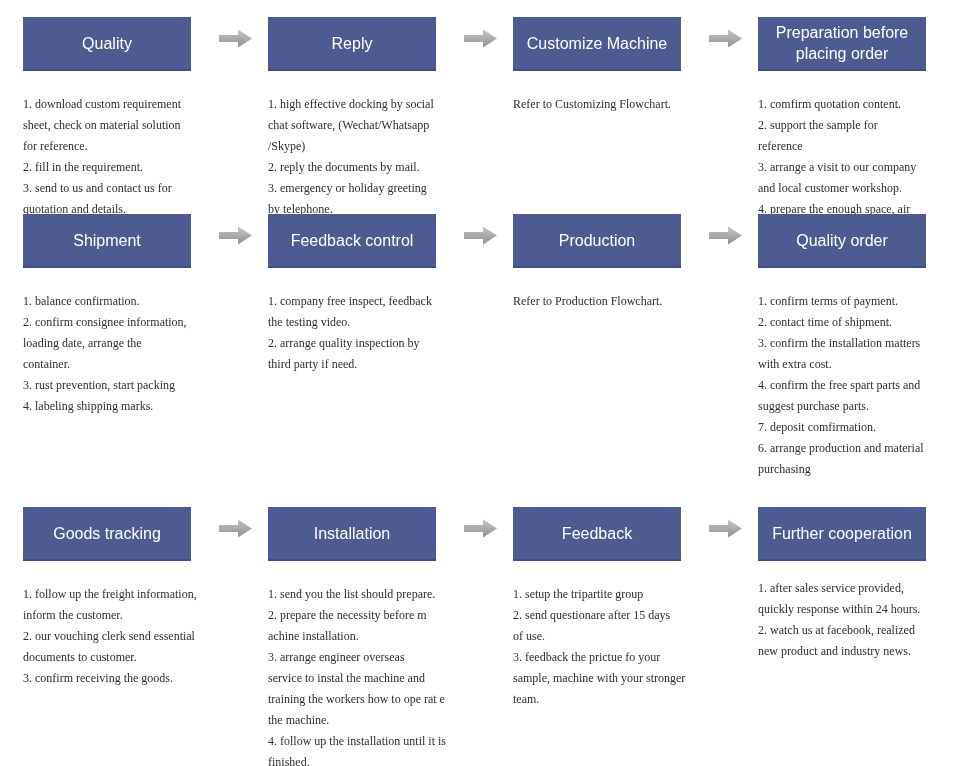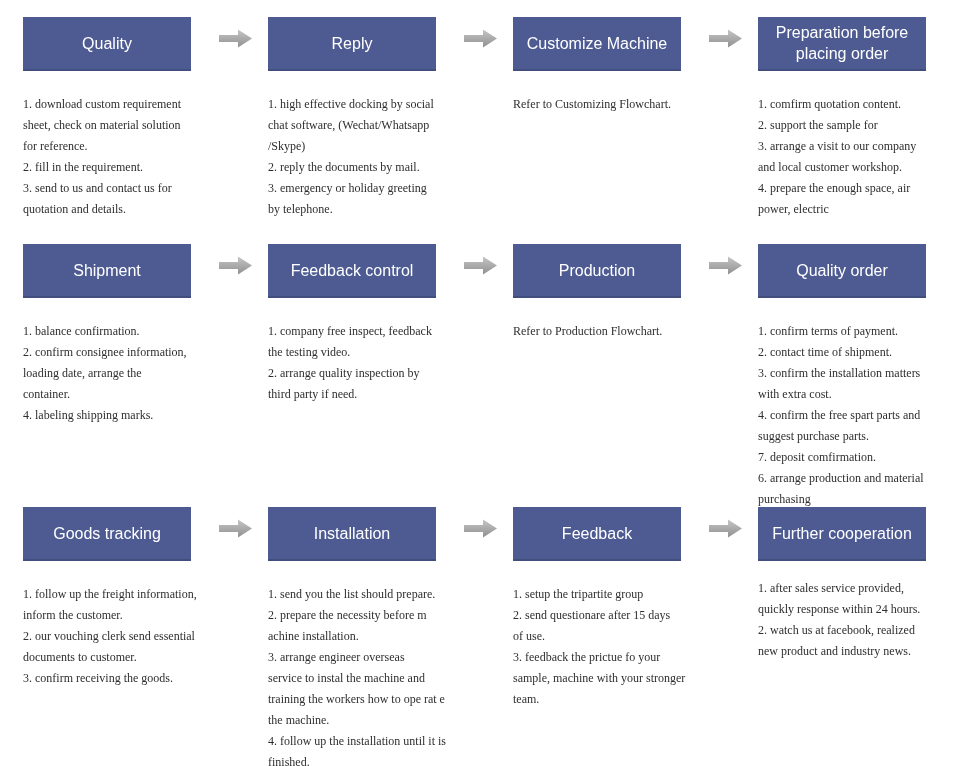--- a/index.html
+++ b/index.html
@@ -131,37 +131,39 @@
             <path d="M0 7 L19 7 L19 1.5 L33 10.5 L19 19.5 L19 14 L0 14 Z" fill="url(#arrowGrad)"></path>
           </svg></div>
       </div>
       <div class="step-cell last">
         <div class="step-box">
           <span>Preparation before placing order</span>
         </div>
         <div class="step-text">
           <div class="text-line">1. comfirm quotation content.</div>
           <div class="text-line">2. support the sample for</div>
+          <div class="text-line">reference</div>
           <div class="text-line">3. arrange a visit to our company</div>
           <div class="text-line">and local customer workshop.</div>
           <div class="text-line">4. prepare the enough space, air</div>
           <div class="text-line">power, electric</div>
         </div>
       </div>
     </div>
-    <div class="flow-row" style="top: 244px;">
+    <div class="flow-row" style="top: 214px;">
       <div class="step-cell">
         <div class="step-box">
           <span>Shipment</span>
         </div>
         <div class="step-text">
           <div class="text-line">1. balance confirmation.</div>
           <div class="text-line">2. confirm consignee information,</div>
           <div class="text-line">loading date, arrange the</div>
           <div class="text-line">container.</div>
+          <div class="text-line">3. rust prevention, start packing</div>
           <div class="text-line">4. labeling shipping marks.</div>
         </div>
         <div class="arrow-wrap"><svg width="34" height="21" viewBox="0 0 34 21" aria-hidden="true">
             <path d="M0 7 L19 7 L19 1.5 L33 10.5 L19 19.5 L19 14 L0 14 Z" fill="url(#arrowGrad)"></path>
           </svg></div>
       </div>
       <div class="step-cell">
         <div class="step-box">
           <span>Feedback control</span>
         </div>

